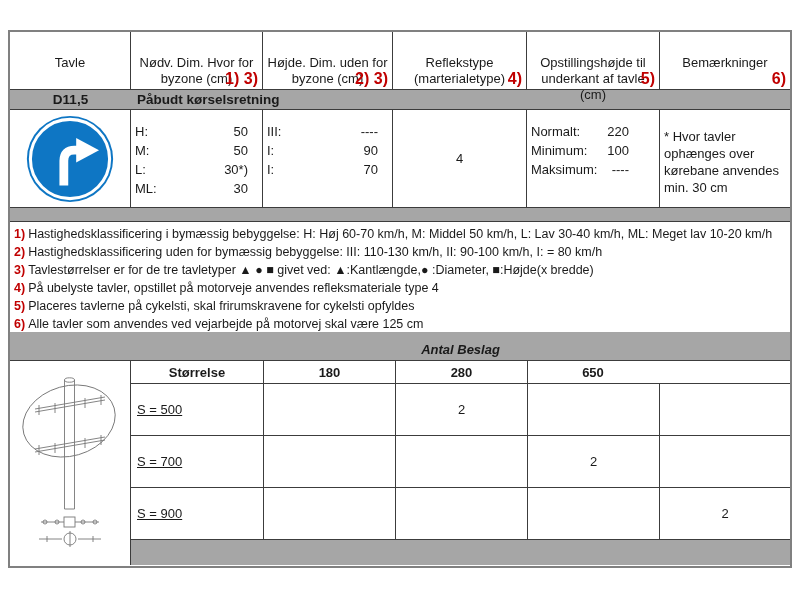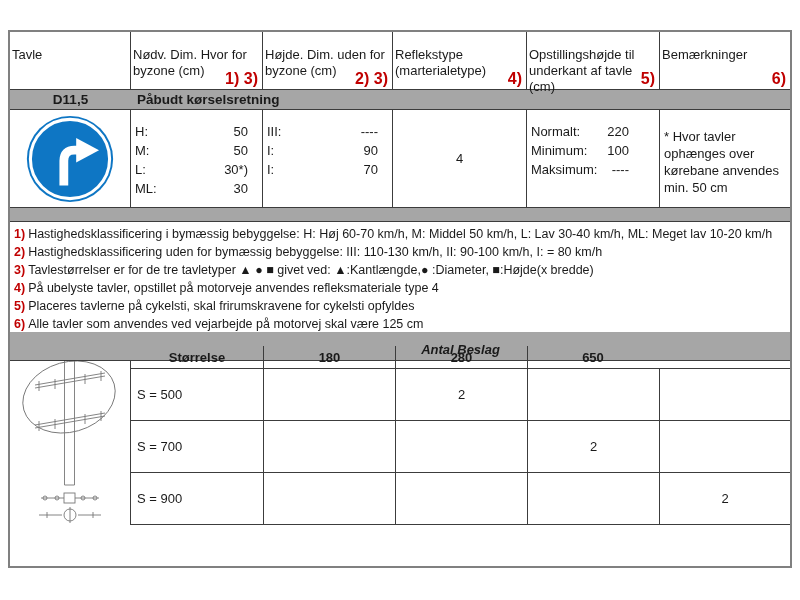--- a/index.html
+++ b/index.html
@@ -6,47 +6,47 @@
   body{width:800px;height:600px;background:#fff;font-family:"Liberation Sans",sans-serif;color:#1a1a1a;
        --band-gray:#a6a6a6;--accent-red:#c00000;--sign-blue:#0e76c4;--line-dark:#3c3c3c;--outer-border:#808080;}
   .stage{position:relative;width:800px;height:600px;background:#fff;overflow:hidden;}
   .doc{position:absolute;left:8px;top:30px;width:784px;height:538px;border:2px solid var(--outer-border);box-sizing:border-box;background:#fff;}
   .row{display:flex;box-sizing:border-box;width:100%;}
   .cell{box-sizing:border-box;border-right:1px solid var(--line-dark);position:relative;}
   .cell:last-child{border-right:none;}
   
   .w0{width:121px;} .w1{width:132px;} .w2{width:130px;} .w3{width:134px;} .w4{width:133px;} .w5{width:130px;}
   .header-row{height:58px;border-bottom:1px solid var(--line-dark);}
-  .ht{padding:15px 2px 0 2px;text-align:left;font-size:13px;line-height:16px;}
+  .ht{padding:23px 2px 0 2px;text-align:center;font-size:13px;line-height:16px;}
   .href{position:absolute;right:4px;bottom:1px;font-size:16px;font-weight:bold;color:var(--accent-red);}
   .d-row{height:20px;background:var(--band-gray);border-bottom:1px solid var(--line-dark);align-items:center;font-size:13.5px;font-weight:bold;}
   .d-id{width:121px;text-align:center;}
   .d-name{margin-left:6px;}
   .sign-row{height:98px;border-bottom:1px solid var(--line-dark);}
   .center-cell{display:flex;align-items:center;justify-content:center;}
   .pairs{display:flex;flex-direction:column;font-size:13px;line-height:19px;padding:12px 14px 0 4px;}
   .pairs.wide-gap{padding-right:30px;}
   .pair{display:flex;justify-content:space-between;}
   .note{font-size:13px;line-height:17px;padding:18px 2px 0 4px;}
   .plain-val{font-size:13px;}
   .sep-band{height:14px;background:var(--band-gray);border-bottom:1px solid var(--line-dark);}
   .footnotes{display:block;height:110px;padding:3px 0 0 4px;box-sizing:border-box;}
   .fn{font-size:12.5px;line-height:18px;white-space:nowrap;}
   .fnum{color:var(--accent-red);font-weight:bold;margin-right:3px;}
   .antal-band{height:28px;background:var(--band-gray);border-bottom:1px solid var(--line-dark);position:relative;}
   .antal-title{position:absolute;left:121px;right:0;bottom:3px;text-align:center;font-size:13px;font-weight:bold;font-style:italic;}
-  .bottom{display:flex;height:164px;box-sizing:border-box;align-items:flex-end;}
+  .bottom{display:flex;height:204px;box-sizing:border-box;}
   .pole-cell{width:121px;box-sizing:border-box;border-right:1px solid var(--line-dark);display:flex;justify-content:center;padding-top:8px;}
   .bottom-right{width:659px;display:flex;flex-direction:column;}
   
   .bw1{width:133px;} .bw2{width:132px;} .bw3{width:132px;} .bw4{width:132px;} .bw5{width:130px;}
   .size-header{height:22px;border-bottom:1px solid var(--line-dark);display:flex;font-weight:bold;font-size:13px;}
   .size-header .cell{display:flex;align-items:center;justify-content:center;}
   .b-row{height:51px;border-bottom:1px solid var(--line-dark);display:flex;font-size:13px;}
-  .b-label{display:flex;align-items:center;padding-left:6px;}
+  .b-label{display:flex;align-items:center;padding-left:6px;text-decoration:underline;}
   .b-val{display:flex;align-items:center;justify-content:center;}
   .b-gray{flex:1;background:var(--band-gray);}
   .sign-disc{fill:var(--sign-blue);}
   .drawing line,.drawing ellipse,.drawing path,.drawing circle,.drawing rect{stroke:#777;fill:none;stroke-width:0.9;}
 </style>
 </head>
 <body style="--band-gray: #a6a6a6; --accent-red: #c00000; --sign-blue: #0e76c4; --line-dark: #3c3c3c; --outer-border: #808080;">
 
 <div class="stage">
   <div class="doc">
@@ -134,21 +134,21 @@
         <div class="pair">
             <span>Minimum:</span>
             <span>100</span>
           </div>
         <div class="pair">
             <span>Maksimum:</span>
             <span>----</span>
           </div>
       </div>
       <div class="cell w5 note">
-        <span>* Hvor tavler ophænges over kørebane anvendes min. 50 cm</span>
+        <span>* Hvor tavler ophænges over kørebane anvendes min. 30 cm</span>
       </div>
     </div>
 
     <div class="row sep-band"></div>
 
     <div class="footnotes">
       <div class="fn"><span class="fnum">1)</span><span>Hastighedsklassificering i bymæssig bebyggelse: H: Høj 60-70 km/h, M: Middel 50 km/h, L: Lav 30-40 km/h, ML: Meget lav 10-20 km/h</span></div>
       <div class="fn"><span class="fnum">2)</span><span>Hastighedsklassificering uden for bymæssig bebyggelse: III: 110-130 km/h, II: 90-100 km/h, I: = 80 km/h</span></div>
       <div class="fn"><span class="fnum">3)</span><span>Tavlestørrelser er for de tre tavletyper ▲ ● ■ givet ved: ▲:Kantlængde,● :Diameter, ■:Højde(x bredde)</span></div>
       <div class="fn"><span class="fnum">4)</span><span>På ubelyste tavler, opstillet på motorveje anvendes refleksmateriale type 4</span></div>

